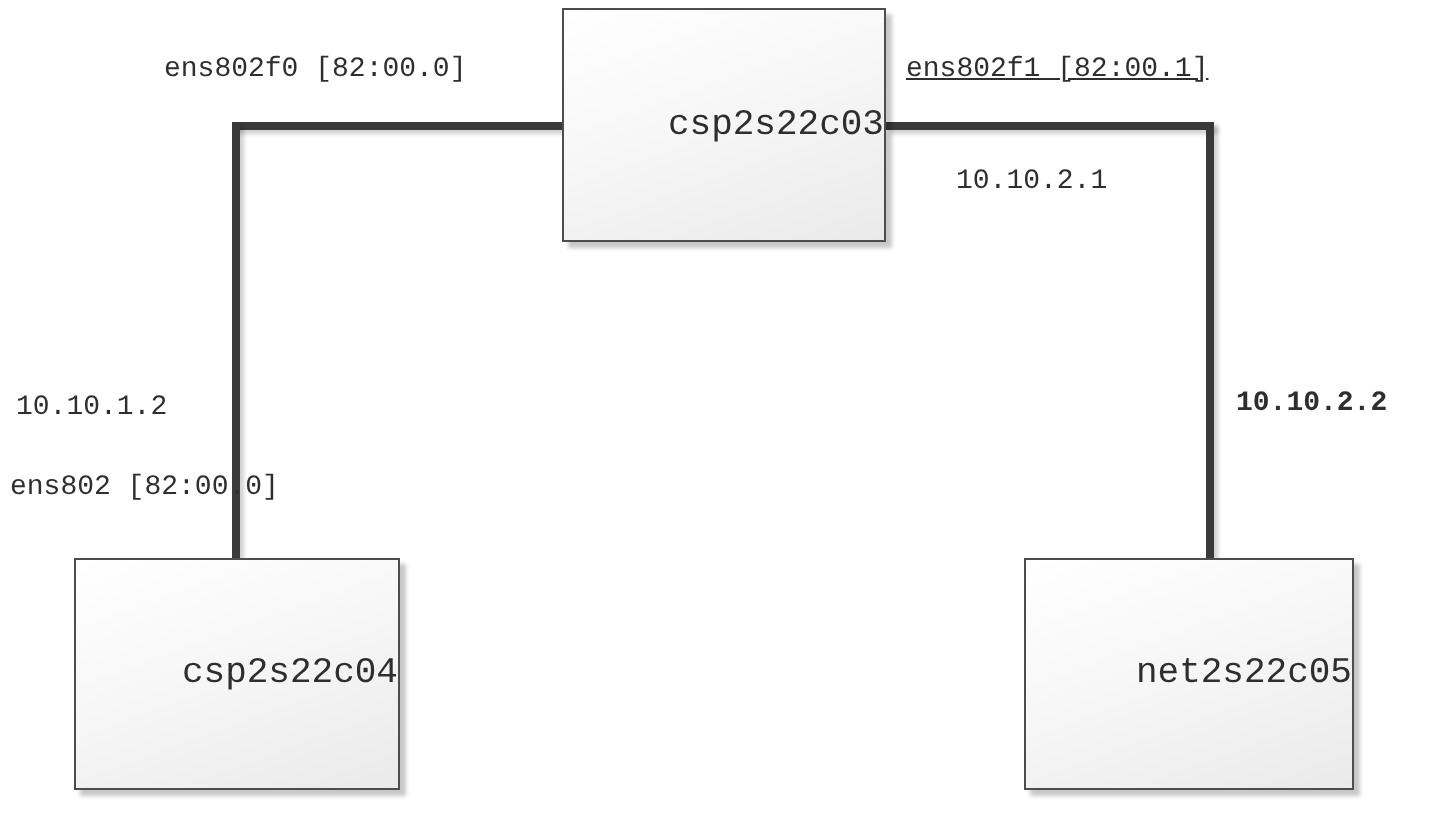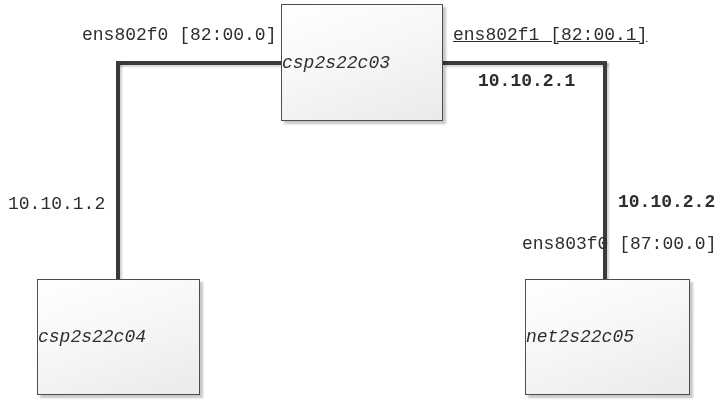--- a/index.html
+++ b/index.html
@@ -11,73 +11,72 @@
     font-family: "Liberation Mono", "DejaVu Sans Mono", monospace;
     overflow: hidden;
   }
   .node {
     position: absolute;
     border: 1px solid #4d4d4d;
     background: linear-gradient(160deg, #ffffff 0%, #f7f7f7 45%, #eaeaea 100%);
     box-shadow: 3px 3px 2px rgba(0,0,0,0.22);
     display: flex;
     align-items: center;
-    justify-content: flex-start;
+    justify-content: flex-end;
     font-size: 18px;
     color: #2e2e2e;
     letter-spacing: 0;
-    font-style: italic;
   }
   #node-top    { left: 281px; top:   4px; width: 160px; height: 115px; }
   #node-left   { left:  37px; top: 279px; width: 161px; height: 114px; }
-  #node-right  { left: 525px; top: 279px; width: 163px; height: 114px; }
+  #node-right  { left: 512px; top: 279px; width: 163px; height: 114px; }
 
   .seg {
     position: absolute;
     background: #3a3a3a;
     box-shadow: 2px 2px 2px rgba(0,0,0,0.18);
   }
   #link-left-h  { left: 116px; top:  61px; width: 165px; height: 4px; }
   #link-left-v  { left: 116px; top:  61px; width:   4px; height: 218px; }
   #link-right-h { left: 443px; top:  61px; width: 164px; height: 4px; }
   #link-right-v { left: 603px; top:  61px; width:   4px; height: 218px; }
 
   .lbl {
     position: absolute;
-    font-size: 18px;
+    font-size: 14px;
     line-height: 18px;
     color: #2e2e2e;
     white-space: nowrap;
   }
   #lbl-left-if   { left:  82px; top:  26px; }
   #lbl-left-ip1  { left: 145px; top:  72px; }
   #lbl-right-if  { left: 453px; top:  26px; text-decoration: underline; }
-  #lbl-right-ip1 { left: 478px; top:  72px; font-weight: bold; }
+  #lbl-right-ip1 { left: 478px; top:  82px; }
   #lbl-left-ip2  { left:   8px; top: 195px; font-family: Liberation Mono, monospace; }
   #lbl-left-if2  { left:   5px; top: 235px; }
   #lbl-right-ip2 { left: 618px; top: 193px; font-weight: bold; }
   #lbl-right-if2 { left: 522px; top: 235px; }
 </style>
 </head>
 <body>
 
 <div class="canvas">
 
   <div class="seg" id="link-left-h"></div>
   <div class="seg" id="link-left-v"></div>
   <div class="seg" id="link-right-h"></div>
   <div class="seg" id="link-right-v"></div>
 
   <span class="lbl" id="lbl-left-if">ens802f0 [82:00.0]</span>
   <span class="lbl" id="lbl-left-ip2">10.10.1.2</span>
+  <span class="lbl" id="lbl-left-if2">ens802 [82:00.0]</span>
 
   <span class="lbl" id="lbl-right-if">ens802f1 [82:00.1]</span>
   <span class="lbl" id="lbl-right-ip1">10.10.2.1</span>
   <span class="lbl" id="lbl-right-ip2">10.10.2.2</span>
-  <span class="lbl" id="lbl-right-if2">ens803f0 [87:00.0]</span>
 
   <div class="node" id="node-top">
     <span>csp2s22c03</span>
   </div>
 
   <div class="node" id="node-left">
     <span>csp2s22c04</span>
   </div>
 
   <div class="node" id="node-right">

